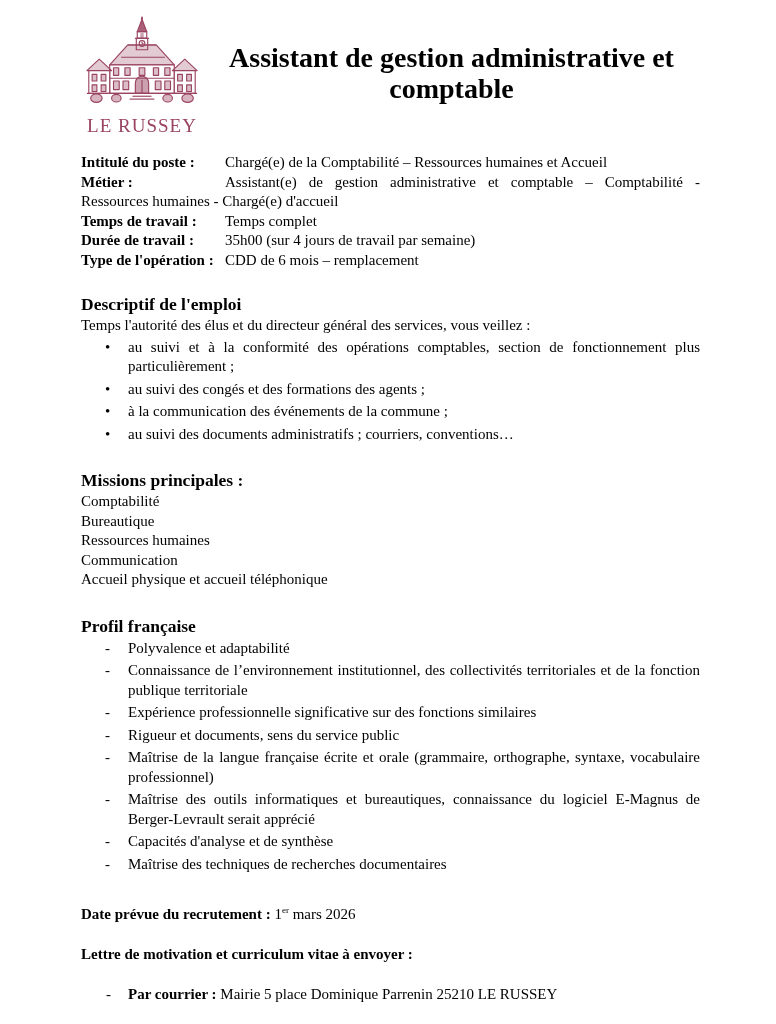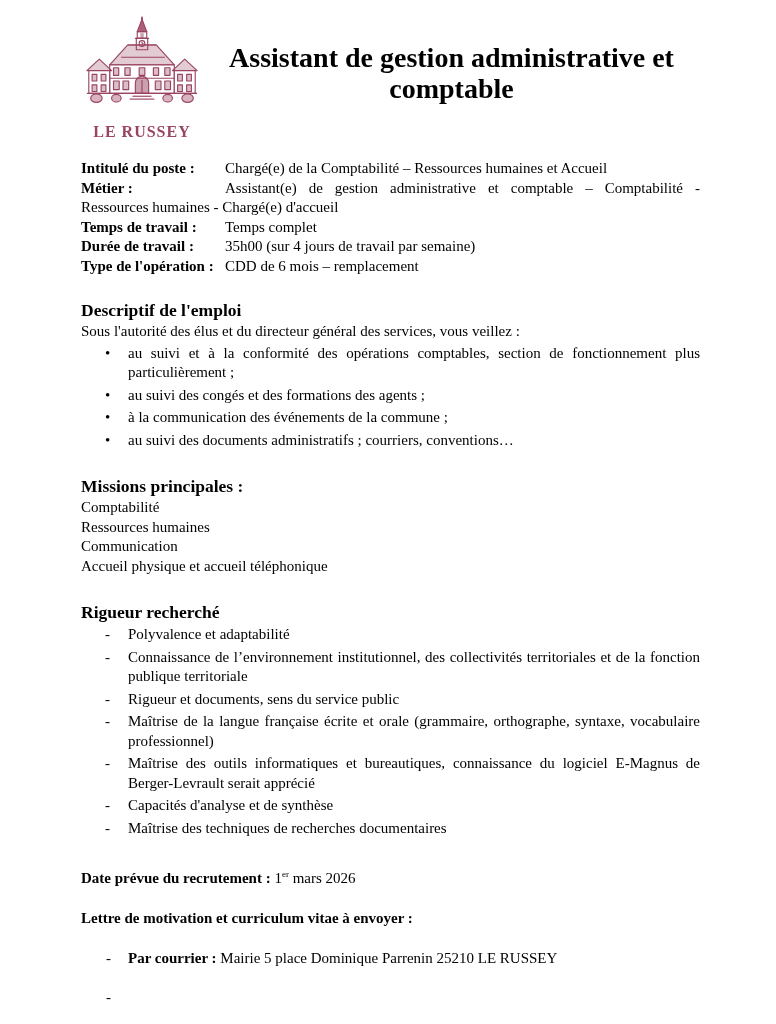--- a/index.html
+++ b/index.html
@@ -8,21 +8,21 @@
   body {
     width:776px; height:1024px; overflow:hidden; background:#ffffff;
     font-family:"Liberation Serif", serif; font-size:15px; line-height:19.5px; color:#000;
   }
   .page { width:776px; height:1024px; padding:14px 76px 0 81px; }
 
   
   .masthead { display:flex; align-items:flex-start; }
   .logo { flex:0 0 122px; text-align:center; color:var(--brand); }
   .logo svg { display:block; width:114px; height:98px; margin:0 auto; }
-  .logo-text { font-weight:bold; font-size:16px; line-height:21px; letter-spacing:1px; margin-top:9px; white-space:nowrap; }
+  .logo-text { font-weight:normal; font-size:19px; line-height:21px; letter-spacing:1px; margin-top:3px; white-space:nowrap; }
   .title-block { flex:1 1 auto; padding-top:28px; }
   .doc-title { margin:0 auto; max-width:480px; text-align:center; font-size:28px; line-height:31px; font-weight:bold; }
 
   
   .intro { margin-top:17px; }
   .detail-row { margin:0; }
   .detail-row.justify { text-align:justify; }
   .dlabel { display:inline-block; min-width:144px; font-weight:bold; }
 
   
@@ -123,56 +123,58 @@
   <div class="intro">
     <p class="detail-row"><b class="dlabel">Intitulé du poste :</b><span>Chargé(e) de la Comptabilité – Ressources humaines et Accueil</span></p>
     <p class="detail-row justify"><b class="dlabel">Métier :</b><span>Assistant(e) de gestion administrative et comptable – Comptabilité - Ressources humaines - Chargé(e) d'accueil</span></p>
     <p class="detail-row"><b class="dlabel">Temps de travail :</b><span>Temps complet</span></p>
     <p class="detail-row"><b class="dlabel">Durée de travail :</b><span>35h00 (sur 4 jours de travail par semaine)</span></p>
     <p class="detail-row"><b class="dlabel">Type de l'opération :</b><span>CDD de 6 mois – remplacement</span></p>
   </div>
 
   <section class="sec-descriptif">
     <h2 class="sec">Descriptif de l'emploi</h2>
-    <p class="sec-lead">Sous l'autorité des élus et du directeur général des services, vous veillez :</p>
+    <p class="sec-lead">Temps l'autorité des élus et du directeur général des services, vous veillez :</p>
     <ul class="bullets dot">
 
         <li><span class="marker"></span><span>au suivi et à la conformité des opérations comptables, section de fonctionnement plus particulièrement ;</span></li>
 
         <li><span class="marker"></span><span>au suivi des congés et des formations des agents ;</span></li>
 
         <li><span class="marker"></span><span>à la communication des événements de la commune ;</span></li>
 
         <li><span class="marker"></span><span>au suivi des documents administratifs ; courriers, conventions…</span></li>
       </ul>
   </section>
 
   <section class="sec-missions">
     <h2 class="sec">Missions principales :</h2>
     <ul class="plain">
 
         <li><span>Comptabilité</span></li>
 
+        <li><span>Bureautique</span></li>
 
         <li><span>Ressources humaines</span></li>
 
         <li><span>Communication</span></li>
 
         <li><span>Accueil physique et accueil téléphonique</span></li>
       </ul>
   </section>
 
   <section class="sec-profil">
-    <h2 class="sec">Rigueur recherché</h2>
+    <h2 class="sec">Profil française</h2>
     <ul class="bullets dash">
 
         <li><span class="marker"></span><span>Polyvalence et adaptabilité</span></li>
 
         <li><span class="marker"></span><span>Connaissance de l’environnement institutionnel, des collectivités territoriales et de la fonction publique territoriale</span></li>
 
+        <li><span class="marker"></span><span>Expérience professionnelle significative sur des fonctions similaires</span></li>
 
         <li><span class="marker"></span><span>Rigueur et documents, sens du service public</span></li>
 
         <li><span class="marker"></span><span>Maîtrise de la langue française écrite et orale (grammaire, orthographe, syntaxe, vocabulaire professionnel)</span></li>
 
         <li><span class="marker"></span><span>Maîtrise des outils informatiques et bureautiques, connaissance du logiciel E-Magnus de Berger-Levrault serait apprécié</span></li>
 
         <li><span class="marker"></span><span>Capacités d'analyse et de synthèse</span></li>
 
         <li><span class="marker"></span><span>Maîtrise des techniques de recherches documentaires</span></li>

